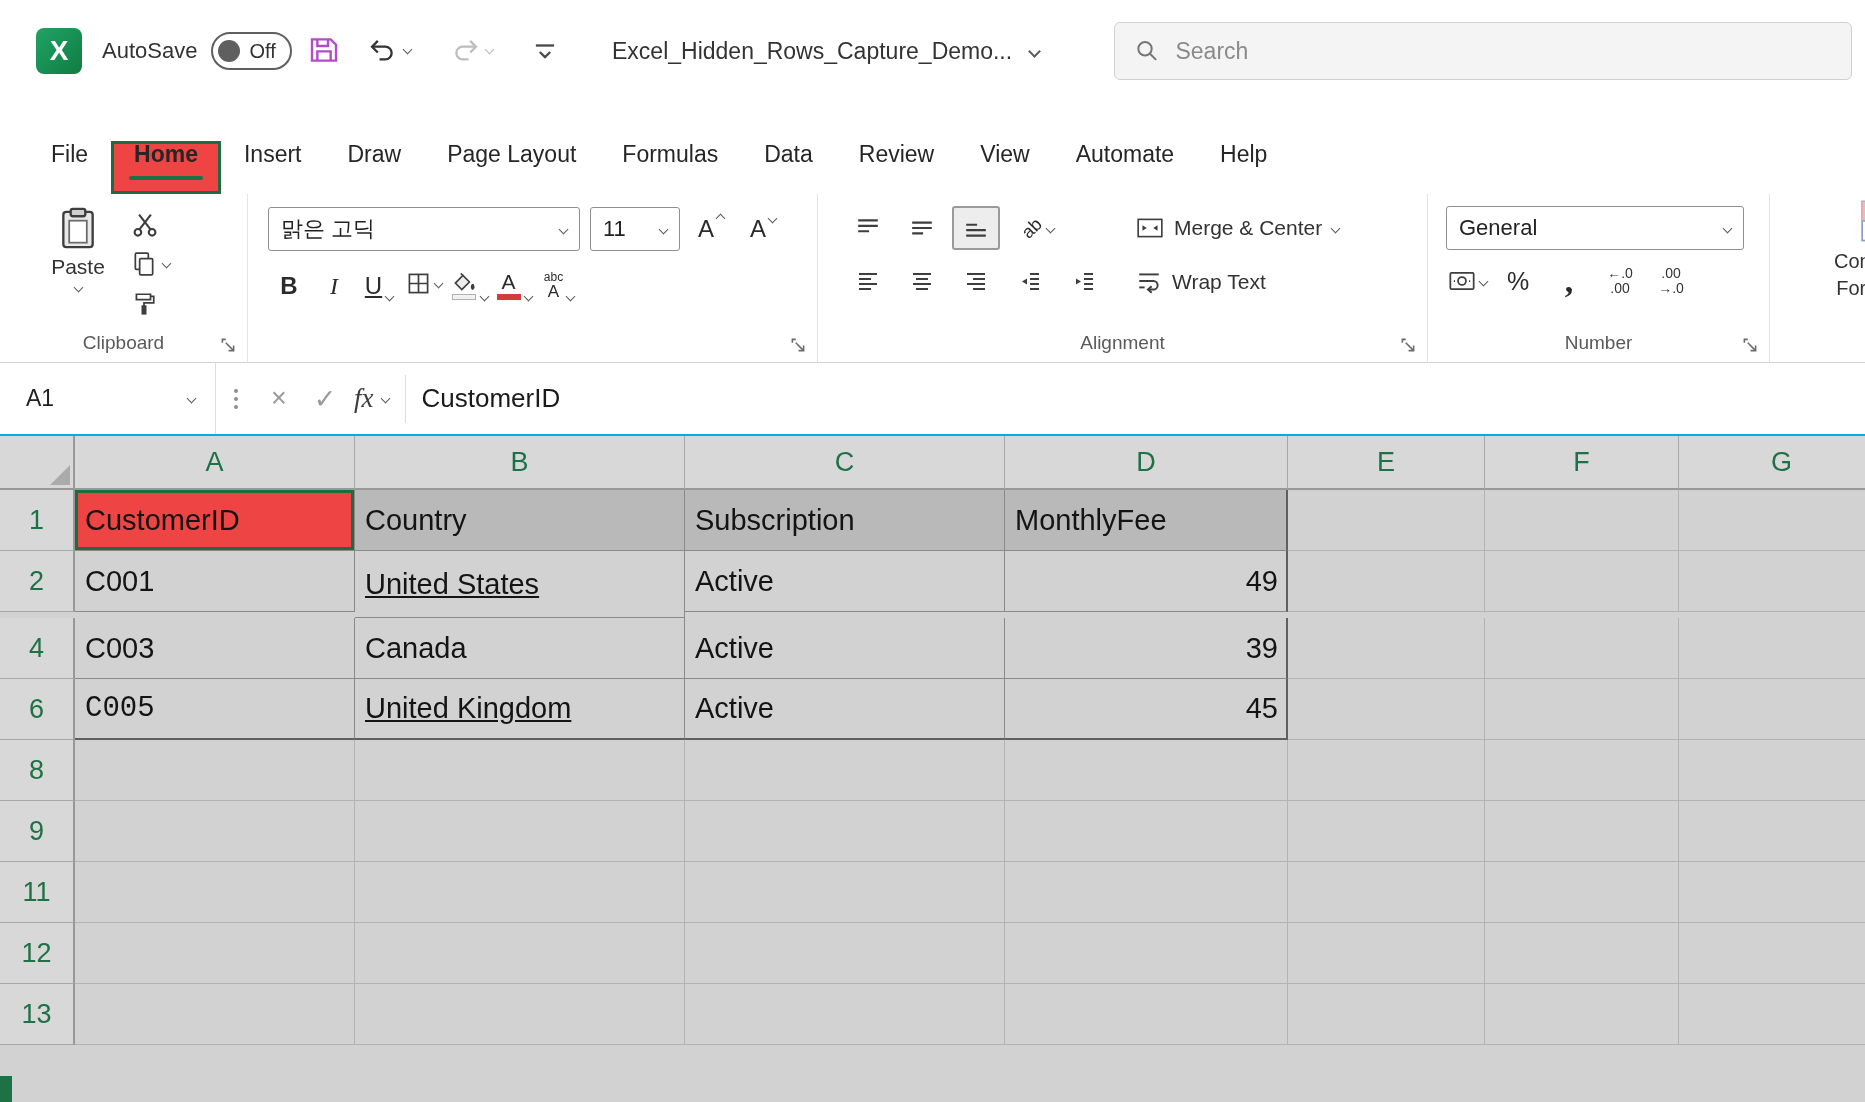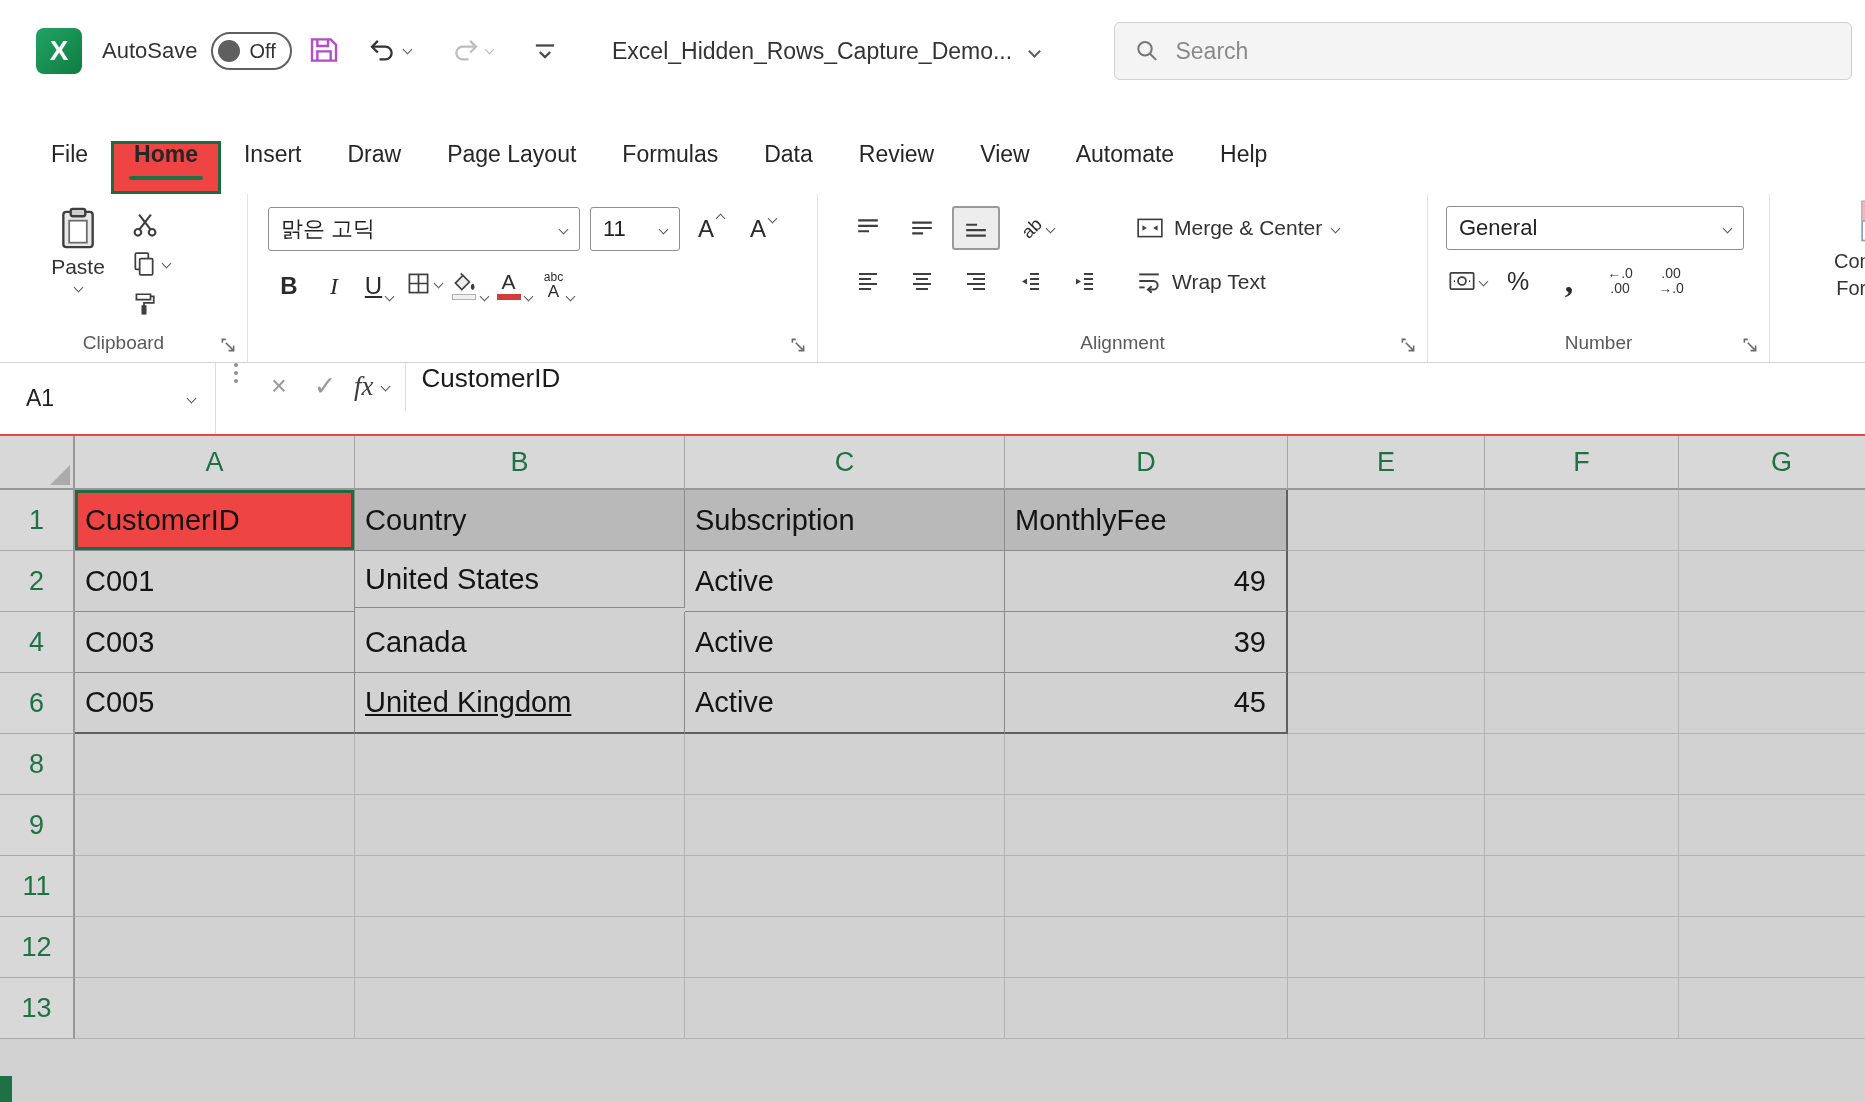--- a/index.html
+++ b/index.html
@@ -90,21 +90,21 @@
   .nbtn{display:flex;align-items:center;justify-content:center;gap:4px;min-width:42px;height:44px;
     font-size:25px;color:#2b2b2b}
   .comma{font-family:"Liberation Serif",serif;font-size:34px;font-weight:700;line-height:0.6}
   .dec{display:flex;flex-direction:column;align-items:center;line-height:1.1;font-size:14px;color:#333}
 
   .g-styles{flex:1;padding:6px 0 0 14px;overflow:hidden;border-right:none}
   .cf-btn{display:flex;flex-direction:column;align-items:center;width:200px}
   .cf-lines{font-size:20px;color:#333;text-align:center;line-height:1.35;margin-top:6px;white-space:nowrap}
 
   
-  .formulabar{height:73px;display:flex;align-items:flex-start;background:#fff;border-bottom:2px solid #ef4444}
+  .formulabar{height:73px;display:flex;align-items:center;background:#fff;border-bottom:2px solid #0ea5e9}
   .namebox{width:216px;height:100%;display:flex;align-items:center;justify-content:space-between;
     padding:0 20px 0 26px;border-right:1px solid #dcdcdc;font-size:23px;color:#222}
   .fb-dots{display:flex;flex-direction:column;gap:4px;margin:0 18px}
   .fb-dots i{width:4px;height:4px;border-radius:50%;background:#8f8f8f}
   .fb-btn{width:46px;height:46px;display:flex;align-items:center;justify-content:center;
     font-size:27px;color:#9a9a9a}
   .fb-fx{width:auto;color:#3c3c3c;font-family:"Liberation Serif",serif;font-style:italic;
     display:flex;gap:8px;align-items:center;padding:0 6px}
   .fb-sep{width:1px;height:48px;background:#dcdcdc;margin:0 16px 0 10px}
   .fb-content{font-size:26px;color:#1a1a1a}
@@ -119,21 +119,21 @@
     border-right:1px solid #a8a8a8;border-bottom:1px solid #a8a8a8}
   .colhdr{border-bottom:2px solid #989898}
   .rowhdr{border-right:2px solid #989898}
   .corner{background:#d8d8d8;position:relative;border-right:2px solid #989898;border-bottom:2px solid #989898}
   .tri{position:absolute;right:3px;bottom:3px;width:0;height:0;border-bottom:20px solid #ababab;
     border-left:20px solid transparent}
   .region{border-color:#8a8a8a}
   .rr{border-right:2px solid #5f5f5f}
   .rb{border-bottom:2px solid #5f5f5f}
   .fill1{background:#b9b9b9}
-  .numcell{justify-content:flex-end;padding-right:20px}
+  .numcell{justify-content:flex-end;padding-right:8px}
   .active{background:#ef4444;box-shadow:inset 0 0 0 3px #1c6b43}
   .edge-accent{position:absolute;left:0;bottom:0;width:12px;height:26px;background:#1e7145}
 </style>
 </head>
 <body>
 
 <div class="titlebar">
   <div class="xlogo">X</div>
 
   <div class="autosave">
@@ -513,40 +513,40 @@
       <div class="gcell region fill1" style="width: 330px; height: 61px;">Country</div>
       <div class="gcell region fill1" style="width: 320px; height: 61px;">Subscription</div>
       <div class="gcell region rr fill1" style="width: 283px; height: 61px;">MonthlyFee</div>
       <div class="gcell" style="width: 197px; height: 61px;"></div>
       <div class="gcell" style="width: 194px; height: 61px;"></div>
       <div class="gcell" style="width: 206px; height: 61px;"></div>
     </div>
     <div class="grow">
       <div class="gcell hdr rowhdr" style="width: 75px; height: 61px;">2</div>
       <div class="gcell region" style="width: 280px; height: 61px;">C001</div>
-      <div class="gcell region" style="width: 330px; height: 57px;">United States</div>
+      <div class="gcell region" style="width: 330px; height: 67px; text-decoration: underline;">United States</div>
       <div class="gcell region" style="width: 320px; height: 61px;">Active</div>
       <div class="gcell numcell region rr" style="width: 283px; height: 61px;">49</div>
       <div class="gcell" style="width: 197px; height: 61px;"></div>
       <div class="gcell" style="width: 194px; height: 61px;"></div>
       <div class="gcell" style="width: 206px; height: 61px;"></div>
     </div>
     <div class="grow">
       <div class="gcell hdr rowhdr" style="width: 75px; height: 61px;">4</div>
       <div class="gcell region" style="width: 280px; height: 61px;">C003</div>
       <div class="gcell region" style="width: 330px; height: 61px;">Canada</div>
       <div class="gcell region" style="width: 320px; height: 61px;">Active</div>
       <div class="gcell numcell region rr" style="width: 283px; height: 61px;">39</div>
       <div class="gcell" style="width: 197px; height: 61px;"></div>
       <div class="gcell" style="width: 194px; height: 61px;"></div>
       <div class="gcell" style="width: 206px; height: 61px;"></div>
     </div>
     <div class="grow">
       <div class="gcell hdr rowhdr" style="width: 75px; height: 61px;">6</div>
-      <div class="gcell region rb" style="width: 280px; height: 61px;">C005</div>
+      <div class="gcell region rb" style="width: 280px; height: 61px; font-family: Liberation Mono, monospace;">C005</div>
       <div class="gcell region rb" style="width: 330px; height: 61px; text-decoration: underline;">United Kingdom</div>
       <div class="gcell region rb" style="width: 320px; height: 61px;">Active</div>
       <div class="gcell numcell region rr rb" style="width: 283px; height: 61px;">45</div>
       <div class="gcell" style="width: 197px; height: 61px;"></div>
       <div class="gcell" style="width: 194px; height: 61px;"></div>
       <div class="gcell" style="width: 206px; height: 61px;"></div>
     </div>
     <div class="grow">
       <div class="gcell hdr rowhdr" style="width: 75px; height: 61px;">8</div>
       <div class="gcell" style="width: 280px; height: 61px;"></div>

